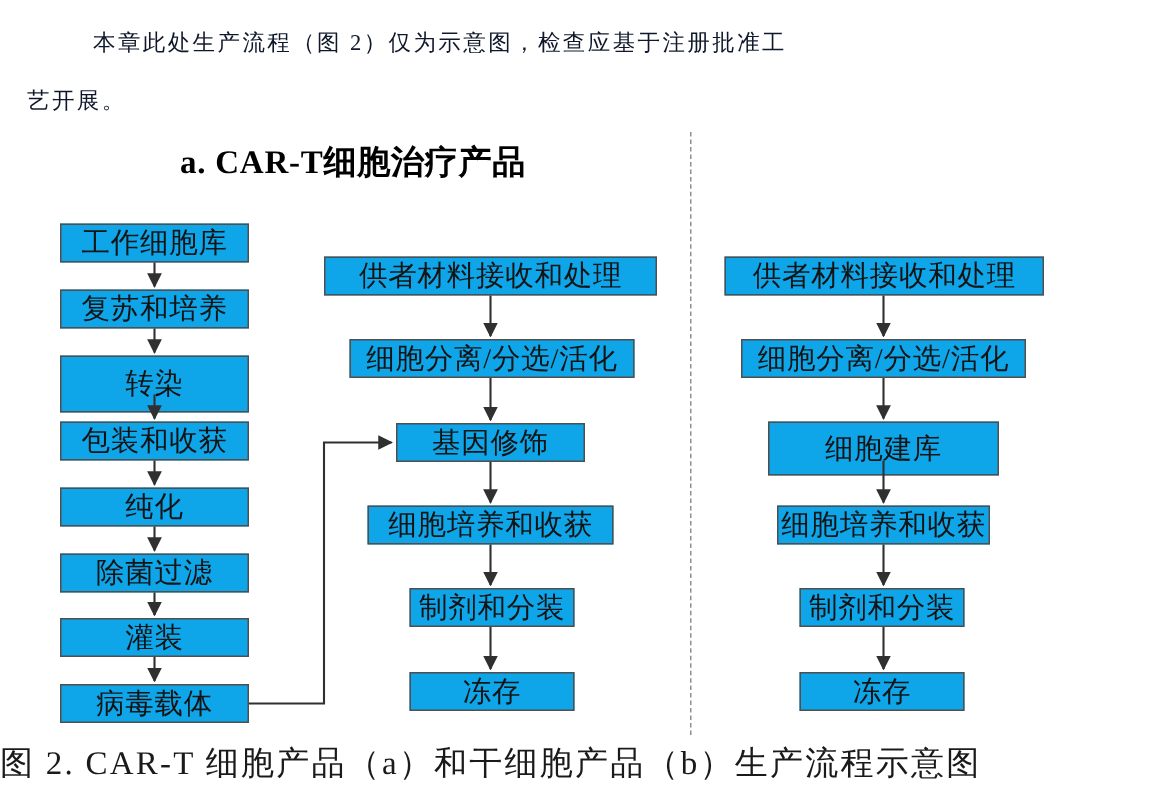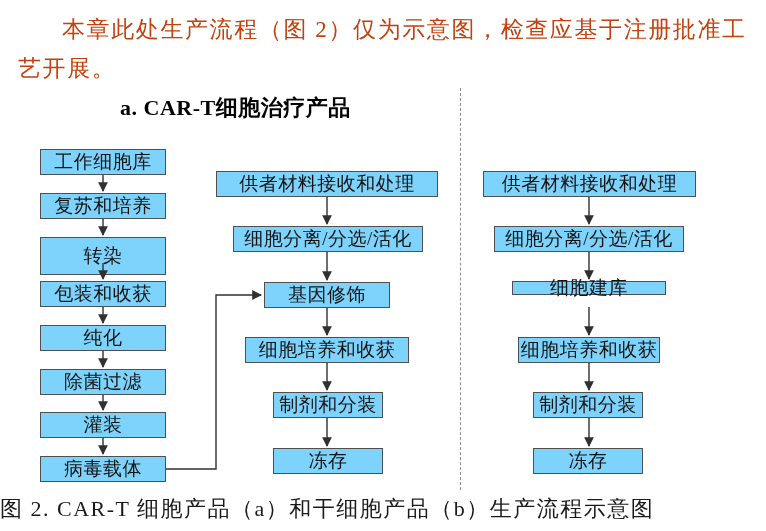--- a/index.html
+++ b/index.html
@@ -1,30 +1,30 @@
 <!DOCTYPE html>
 <html><head>
 <meta charset="utf-8">
 <style>
   html,body{margin:0;padding:0;background:#ffffff;}
   .page{
     position:relative;width:766px;height:531px;background:#ffffff;
     font-family:"Liberation Serif","DejaVu Serif",serif;color:#111111;overflow:hidden;
   }
-  .intro{position:absolute;left:18px;top:10px;width:740px;font-size:23px;
-    letter-spacing:1.6px;line-height:39px;color:#c2410c;}
+  .intro{position:absolute;left:18px;top:10px;width:740px;font-size:15px;
+    letter-spacing:1.6px;line-height:39px;color:#0f172a;}
   .intro-line.indent{padding-left:44px;}
   .sec-title{position:absolute;top:93px;font-size:22px;font-weight:bold;
     letter-spacing:0.5px;color:#000000;white-space:nowrap;}
   .sec-title.a{left:120px;}
   .sec-title.b{left:512px;}
   .divider{position:absolute;left:460px;top:88px;height:402px;width:0;
     border-left:1px dashed #8f8f8f;}
   .fbox{position:absolute;border:1.5px solid #4f4f4f;box-sizing:border-box;
-    background:#7dd3fc;display:flex;align-items:center;justify-content:center;
+    background:#0ea5e9;display:flex;align-items:center;justify-content:center;
     font-size:19px;letter-spacing:0.5px;white-space:nowrap;color:#141414;font-family:Liberation Serif, serif;}
   #connectors{position:absolute;left:0;top:0;pointer-events:none;}
   .caption{position:absolute;left:0;top:494px;width:620px;text-align:left;
     font-size:22px;letter-spacing:1.5px;color:#1a1a1a;white-space:nowrap;}
 </style>
 </head>
 <body>
 
 <div class="page">
 
@@ -47,21 +47,21 @@
       <div class="fbox" style="left: 40px; top: 412px; width: 126px; height: 26px;">灌装</div>
       <div class="fbox" style="left: 40px; top: 456px; width: 126px; height: 26px;">病毒载体</div>
       <div class="fbox" style="left: 216px; top: 171px; width: 222px; height: 26px;">供者材料接收和处理</div>
       <div class="fbox" style="left: 233px; top: 226px; width: 190px; height: 26px;">细胞分离/分选/活化</div>
       <div class="fbox" style="left: 264px; top: 282px; width: 126px; height: 26px;">基因修饰</div>
       <div class="fbox" style="left: 245px; top: 337px; width: 164px; height: 26px;">细胞培养和收获</div>
       <div class="fbox" style="left: 273px; top: 392px; width: 110px; height: 26px;">制剂和分装</div>
       <div class="fbox" style="left: 273px; top: 448px; width: 110px; height: 26px;">冻存</div>
       <div class="fbox" style="left: 483px; top: 171px; width: 213px; height: 26px;">供者材料接收和处理</div>
       <div class="fbox" style="left: 494px; top: 226px; width: 190px; height: 26px;">细胞分离/分选/活化</div>
-      <div class="fbox" style="left: 512px; top: 281px; width: 154px; height: 14px;">细胞建库</div>
+      <div class="fbox" style="left: 512px; top: 281px; width: 154px; height: 36px;">细胞建库</div>
       <div class="fbox" style="left: 518px; top: 337px; width: 142px; height: 26px;">细胞培养和收获</div>
       <div class="fbox" style="left: 533px; top: 392px; width: 110px; height: 26px;">制剂和分装</div>
       <div class="fbox" style="left: 533px; top: 448px; width: 110px; height: 26px;">冻存</div>
     </div>
 
   <svg id="connectors" width="766" height="531">
     <defs>
       <marker id="arrow" viewBox="0 0 10 10" refX="9" refY="5" markerWidth="7" markerHeight="7" orient="auto-start-reverse">
         <path d="M 0 0 L 10 5 L 0 10 z" fill="#303030"></path>
       </marker>

